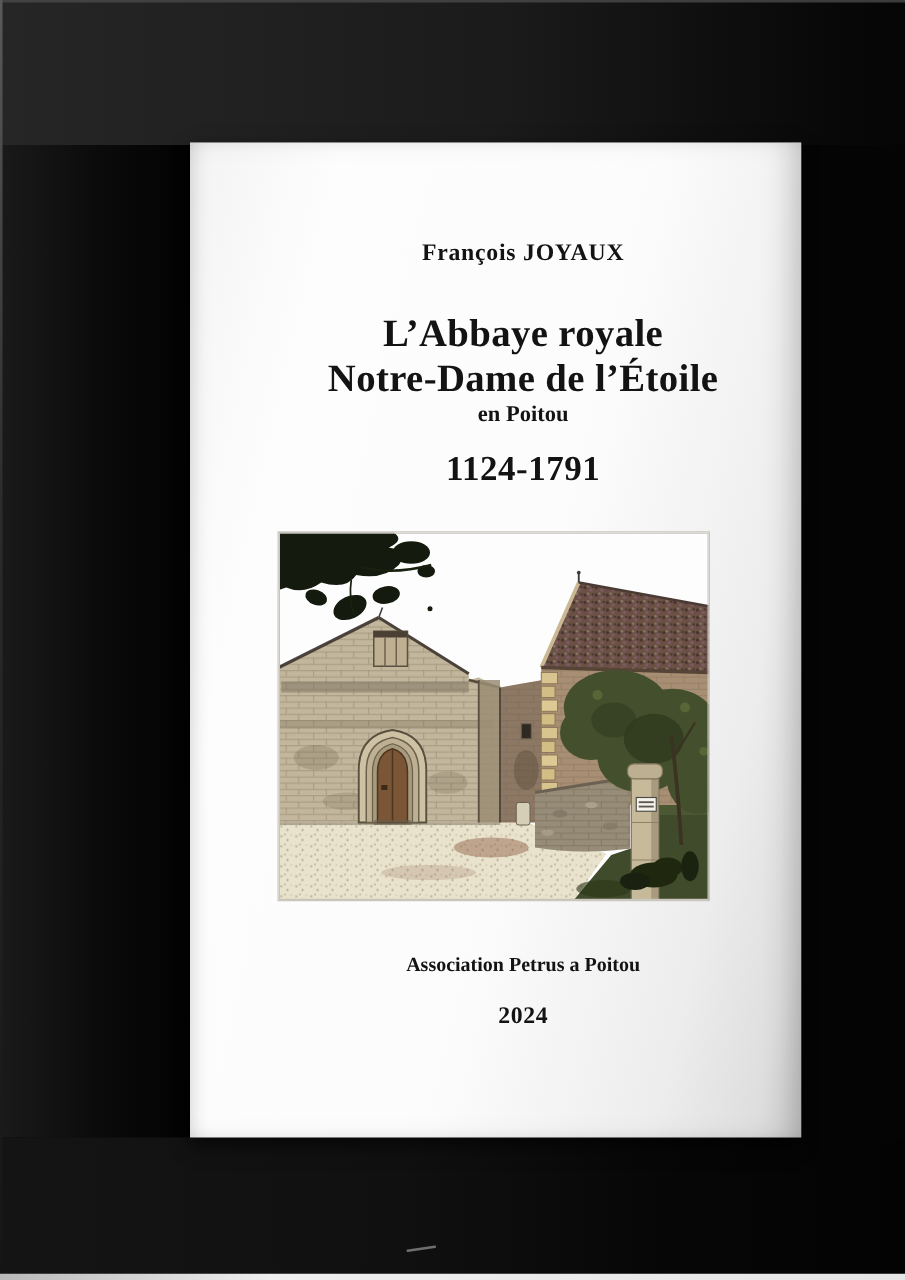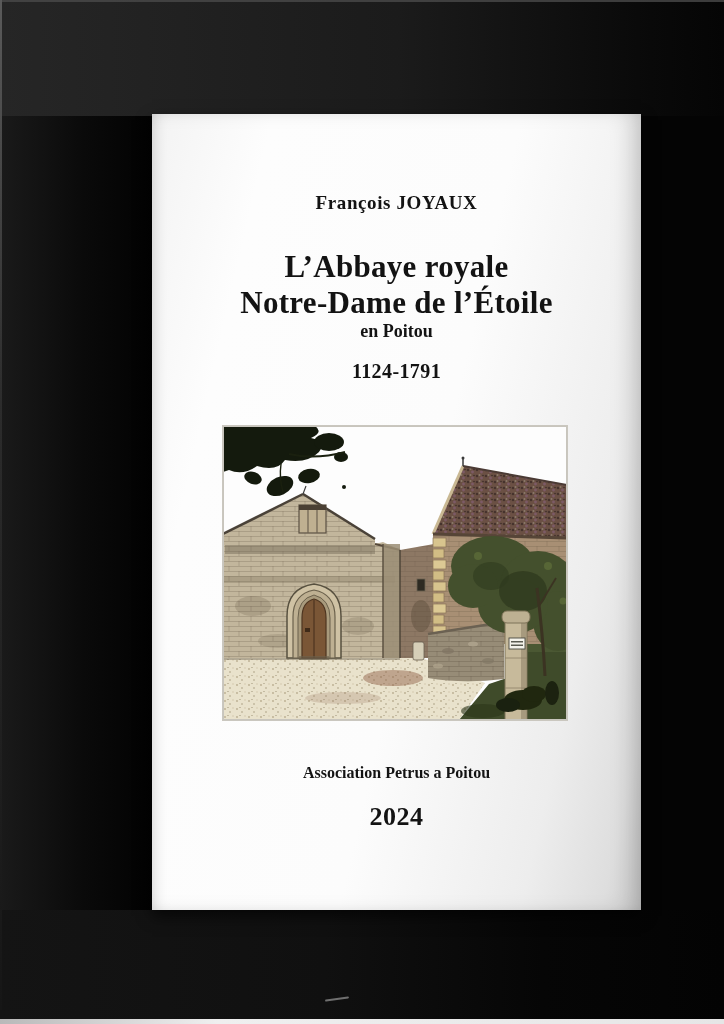--- a/index.html
+++ b/index.html
@@ -23,28 +23,28 @@
     background:linear-gradient(to right,#b9b9b9,#efefef 30%,#e6e6e6);}
   .scratch{position:absolute;left:325px;top:998px;width:24px;height:2px;background:#cfcfcf;
     opacity:.5;transform:rotate(-8deg);border-radius:2px;}
   
   .cover{
     position:absolute;left:152px;top:114px;width:489px;height:796px;
     background:linear-gradient(103deg,#f3f3f3 0%,#fdfdfd 18%,#fcfcfc 55%,#ededed 82%,#dedede 94%,#cfcfcf 100%);
     box-shadow:inset 10px 0 16px -10px rgba(0,0,0,.20), inset -16px 0 26px -12px rgba(0,0,0,.25),
                0 6px 14px rgba(0,0,0,.65);
   }
-  .cover .txt{position:absolute;left:0;width:100%;text-align:center;color:#131313;}
+  .cover .txt{position:absolute;left:0;width:100%;text-align:center;color:#131313;padding-left:22px;}
   .author{top:78px;font-size:19px;font-weight:bold;letter-spacing:.6px;}
   .title{top:135px;font-size:31px;font-weight:bold;line-height:36px;letter-spacing:.3px;}
   .subtitle{top:207px;font-size:18px;font-weight:bold;}
-  .period{top:246px;font-size:20px;font-weight:bold;letter-spacing:.4px;}
+  .period{top:246px;font-size:28px;font-weight:bold;letter-spacing:.4px;}
   .assoc1{top:650px;font-size:16px;font-weight:bold;}
   .assoc2{top:670px;font-size:16px;font-weight:bold;}
-  .year{top:688px;font-size:26px;font-weight:bold;letter-spacing:.5px;}
+  .year{top:688px;font-size:19px;font-weight:bold;letter-spacing:.5px;}
   .photo{
     position:absolute;left:71px;top:312px;width:344px;height:294px;
     outline:1px solid #cac7bf;background:#fdfdfd;
   }
   .photo svg{display:block;}
 </style>
 </head>
 <body>
 
 <div class="stage">

